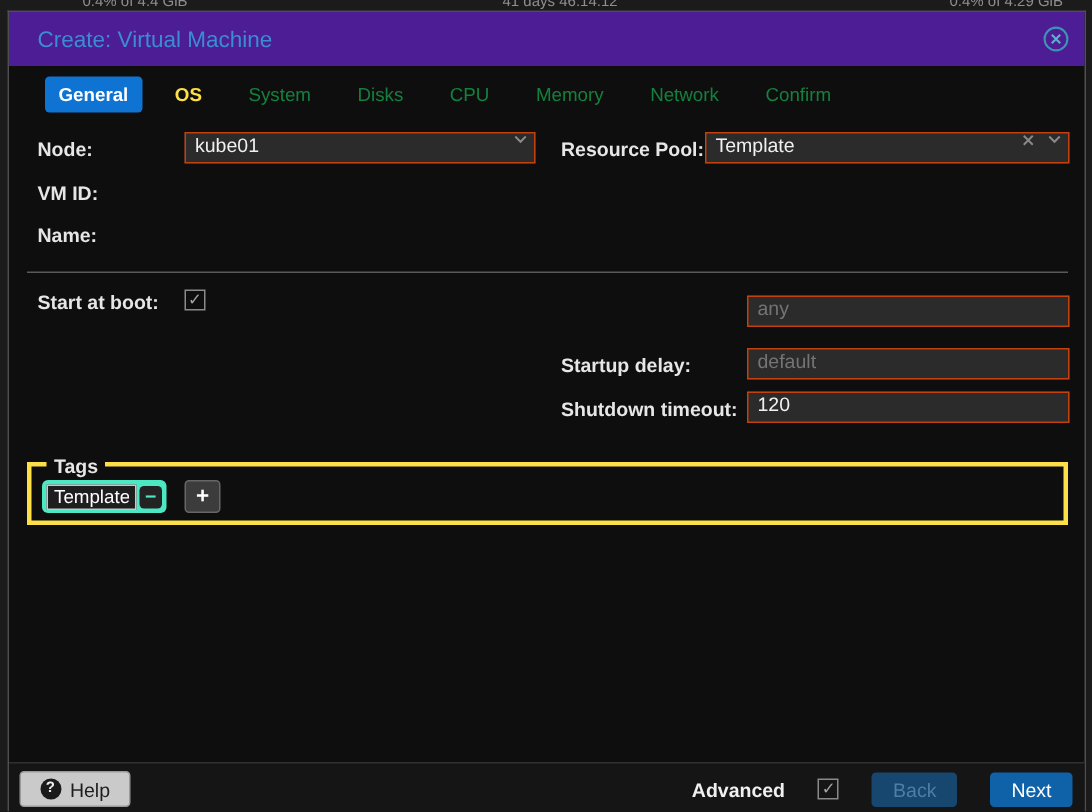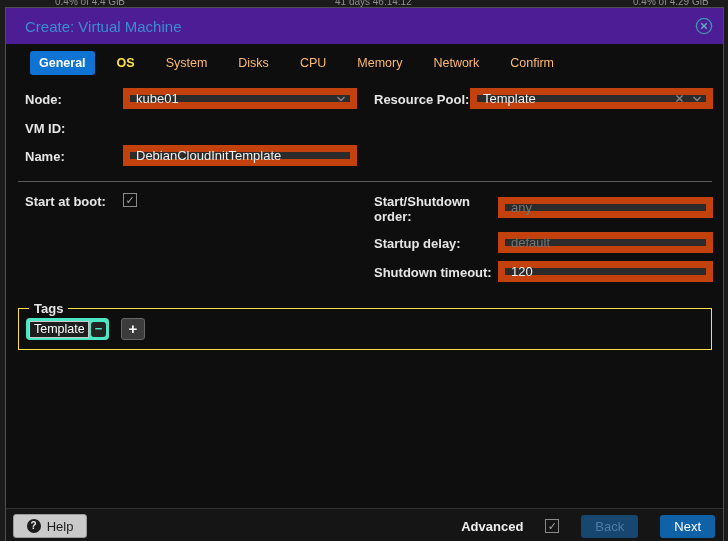--- a/index.html
+++ b/index.html
@@ -12,40 +12,40 @@
 
   .dialog { position:absolute; left:5px; top:7px; width:719px; height:534px;
             background:#0e0e0e; border:1px solid #4f4f4f; border-bottom:none; }
 
   .hdr { position:absolute; left:0; top:0; right:0; height:36px; background:#4c1d95;
          display:flex; align-items:center; padding:0 10px 0 19px; }
   .title { color:#3c8cd2; font-size:15px; }
   .close { margin-left:auto; width:18px; height:18px; cursor:pointer; }
 
   .tabs { position:absolute; left:12px; top:42px; height:26px; display:flex; gap:13px; align-items:center;margin-left:12px; }
-  .tab { font-size:12.5px; padding:5px 9px; border-radius:3px; color:#fdba74; cursor:default; }
+  .tab { font-size:12.5px; padding:5px 9px; border-radius:3px; color:#15803d; cursor:default; }
   .tab.active { background:#0e73d2; color:#ffffff; font-weight:700; cursor:pointer; }
   .tab.enabled { color:#fde047; font-weight:700; cursor:pointer; }
 
   .lbl { position:absolute; color:#e6e6e6; font-size:13px; font-weight:700; }
-  .inputbox { position:absolute; height:21px; background:#2b2b2b; border:7px solid #c2410c;
-              display:flex; align-items:center; }
+  .inputbox { position:absolute; height:21px; background:#2b2b2b; border:1px solid #c2410c;
+              display:flex; align-items:flex-start; }
   .inputbox input { flex:1; min-width:0; background:transparent; border:none; outline:none;
                     color:#f0f0f0; font-size:13px; font-family:inherit; padding:0 6px; }
   .inputbox input::placeholder { color:#747474; opacity:1; }
   .ico { display:flex; align-items:center; justify-content:center; padding:0 4px; }
   .spin { display:flex; flex-direction:column; line-height:0; padding:0 5px; gap:1px; }
 
   .divider { position:absolute; left:12px; width:694px; height:0; border-top:1px solid #5a5a5a; }
 
   .cb { position:absolute; width:14px; height:14px; border:1px solid #8a8a8a;
         color:#a5a5a5; font-size:11px; line-height:12px; text-align:center; cursor:pointer; }
 
   .fieldset { position:absolute; left:12px; top:300px; width:694px; height:42px;
-              border:1px solid #fde047; }
+              border:3px solid #fde047; }
   .legend { position:absolute; top:-8px; left:10px; background:#0e0e0e; padding:0 5px;
             color:#e6e6e6; font-size:13px; font-weight:700; }
   .tagpill { position:absolute; left:7px; top:9px; height:22px; background:#4be8c3;
              border-radius:4px; display:flex; align-items:center; gap:2px; padding:0 3px; }
   .taginput { width:60px; height:17px; background:#1e1e1e; border:1px solid #c9c9c9;
               color:#ffffff; font-size:12.5px; font-family:inherit; padding:0 4px; outline:none; }
   .minusbtn { width:15px; height:15px; background:#232323; border-radius:3px; color:#4be8c3;
               font-size:13px; font-weight:700; line-height:14px; text-align:center; cursor:pointer; }
   .plusbtn { position:absolute; left:102px; top:9px; width:24px; height:22px; background:#3c3c3c;
              border:1px solid #666666; border-radius:3px; color:#ffffff; font-size:15px;
@@ -120,30 +120,26 @@
       <span class="ico">
         <svg width="10" height="8" viewBox="0 0 10 8">
             <path d="M1.5 2 L5 5.5 L8.5 2" fill="none" stroke="#8a8a8a" stroke-width="1.3"></path>
           </svg>
       </span>
     </div>
 
     <span class="lbl" style="left:19px; top:113px">VM ID:</span>
 
     <span class="lbl" style="left:19px; top:141px">Name:</span>
-    <div class="inputbox" style="left:117px; top:137px; width:234px">
-      <input value="DebianCloudInitTemplate" style="">
-    </div>
 
     <div class="divider" style="top:173px"></div>
 
     <span class="lbl" style="left:19px; top:186px">Start at boot:</span>
     <span class="cb" style="left:117px; top:185px">✓</span>
 
-    <span class="lbl" style="left:368px; top:186px; width:110px; line-height:15px">Start/Shutdown order:</span>
     <div class="inputbox" style="left:492px; top:189px; width:215px">
       <input placeholder="any" style="">
     </div>
 
     <span class="lbl" style="left:368px; top:228px">Startup delay:</span>
     <div class="inputbox" style="left:492px; top:224px; width:215px">
       <input placeholder="default" style="">
     </div>
 
     <span class="lbl" style="left:368px; top:257px">Shutdown timeout:</span>

